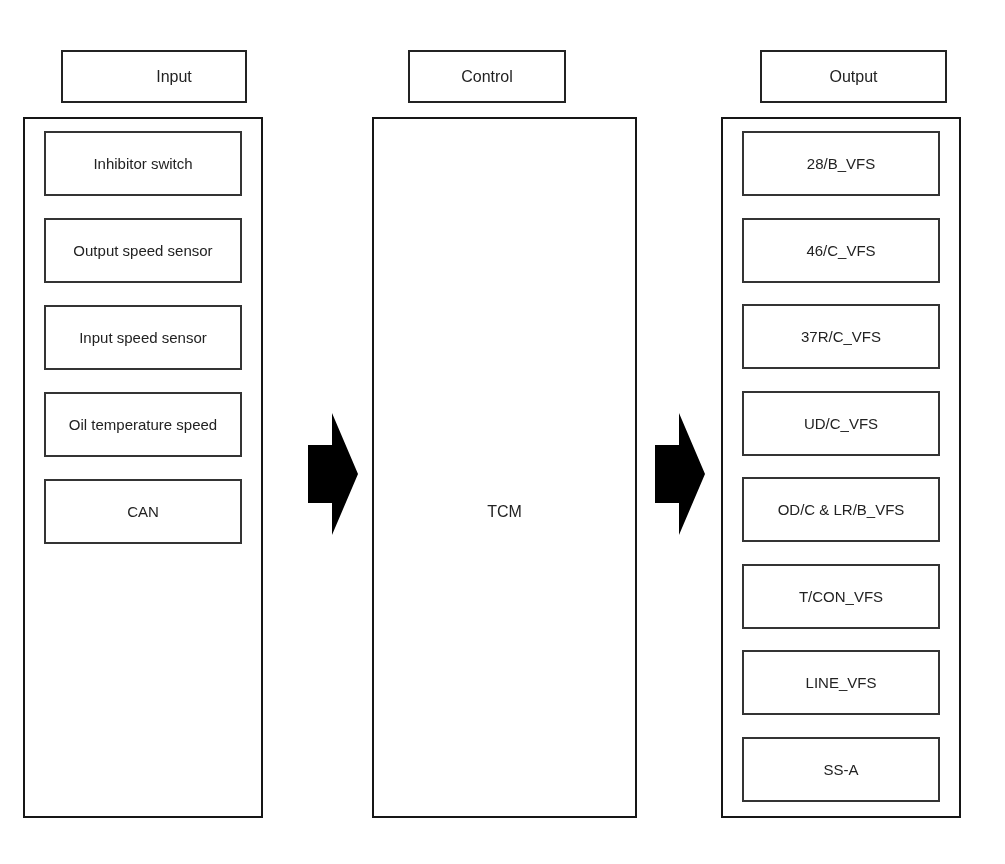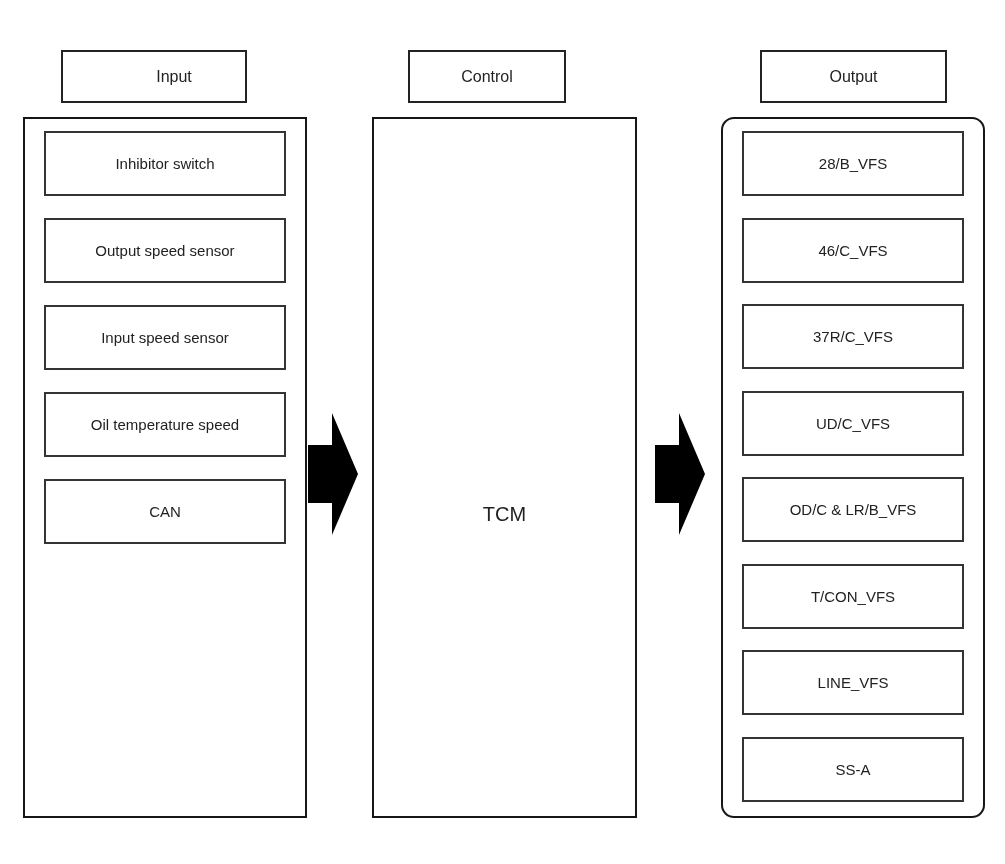--- a/index.html
+++ b/index.html
@@ -29,23 +29,23 @@
   #hdr-output  { left: 760px; width: 187px; }
 
   .outer-box {
     position: absolute;
     top: 117px;
     height: 701px;
     border: 2px solid #161616;
     box-sizing: border-box;
     background: #ffffff;
   }
-  #outer-input   { left: 23px;  width: 284px; }
+  #outer-input   { left: 23px;  width: 240px; }
   #outer-control { left: 372px; width: 265px; }
-  #outer-output  { left: 721px; width: 264px; border-radius: 13px; }
+  #outer-output  { left: 721px; width: 240px; }
 
   .stack {
     position: absolute;
     left: 19px;
     right: 19px;
     top: 12px;
     display: flex;
     flex-direction: column;
   }
   #outer-input .stack  { gap: 22px; }
@@ -62,21 +62,21 @@
     font-size: 15px;
     text-align: center;
   }
 
   .tcm-label {
     position: absolute;
     left: 0;
     right: 0;
     top: 384px;
     text-align: center;
-    font-size: 20px;
+    font-size: 16px;
   }
 
   .flow-arrow {
     position: absolute;
     top: 413px;
     width: 50px;
     height: 122px;
   }
   #arrow-1 { left: 308px; }
   #arrow-2 { left: 655px; }

